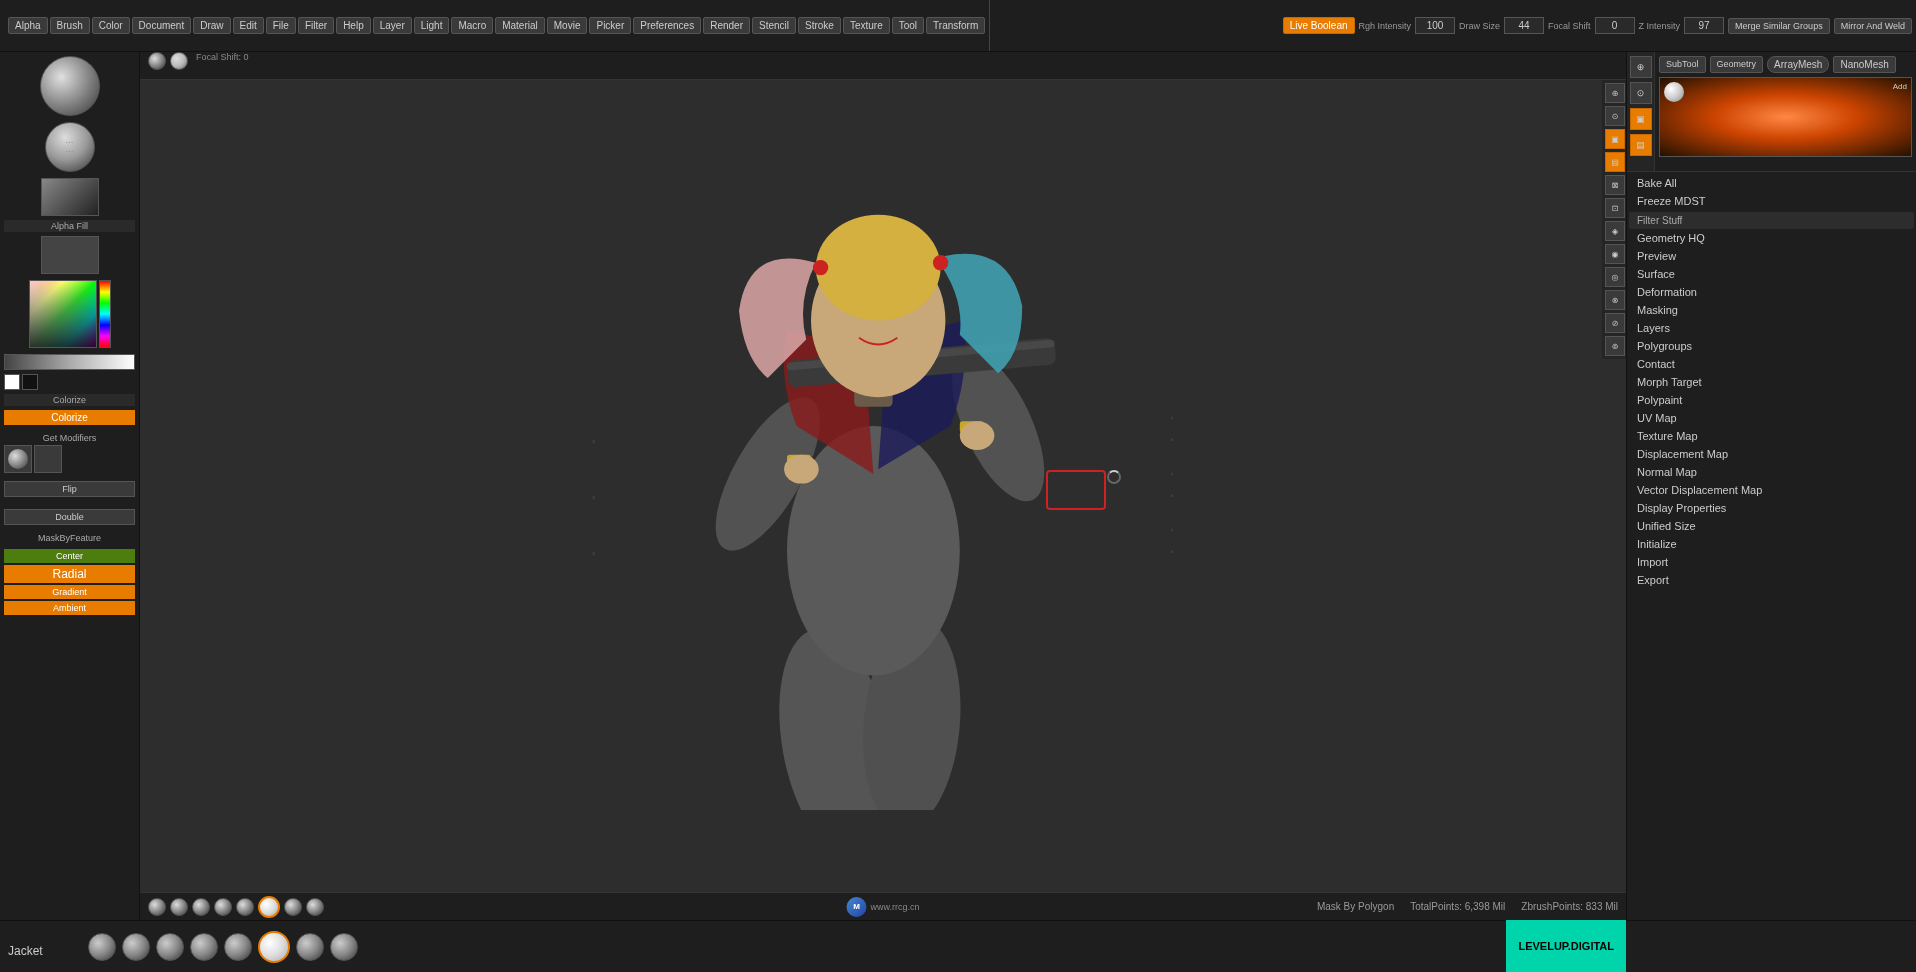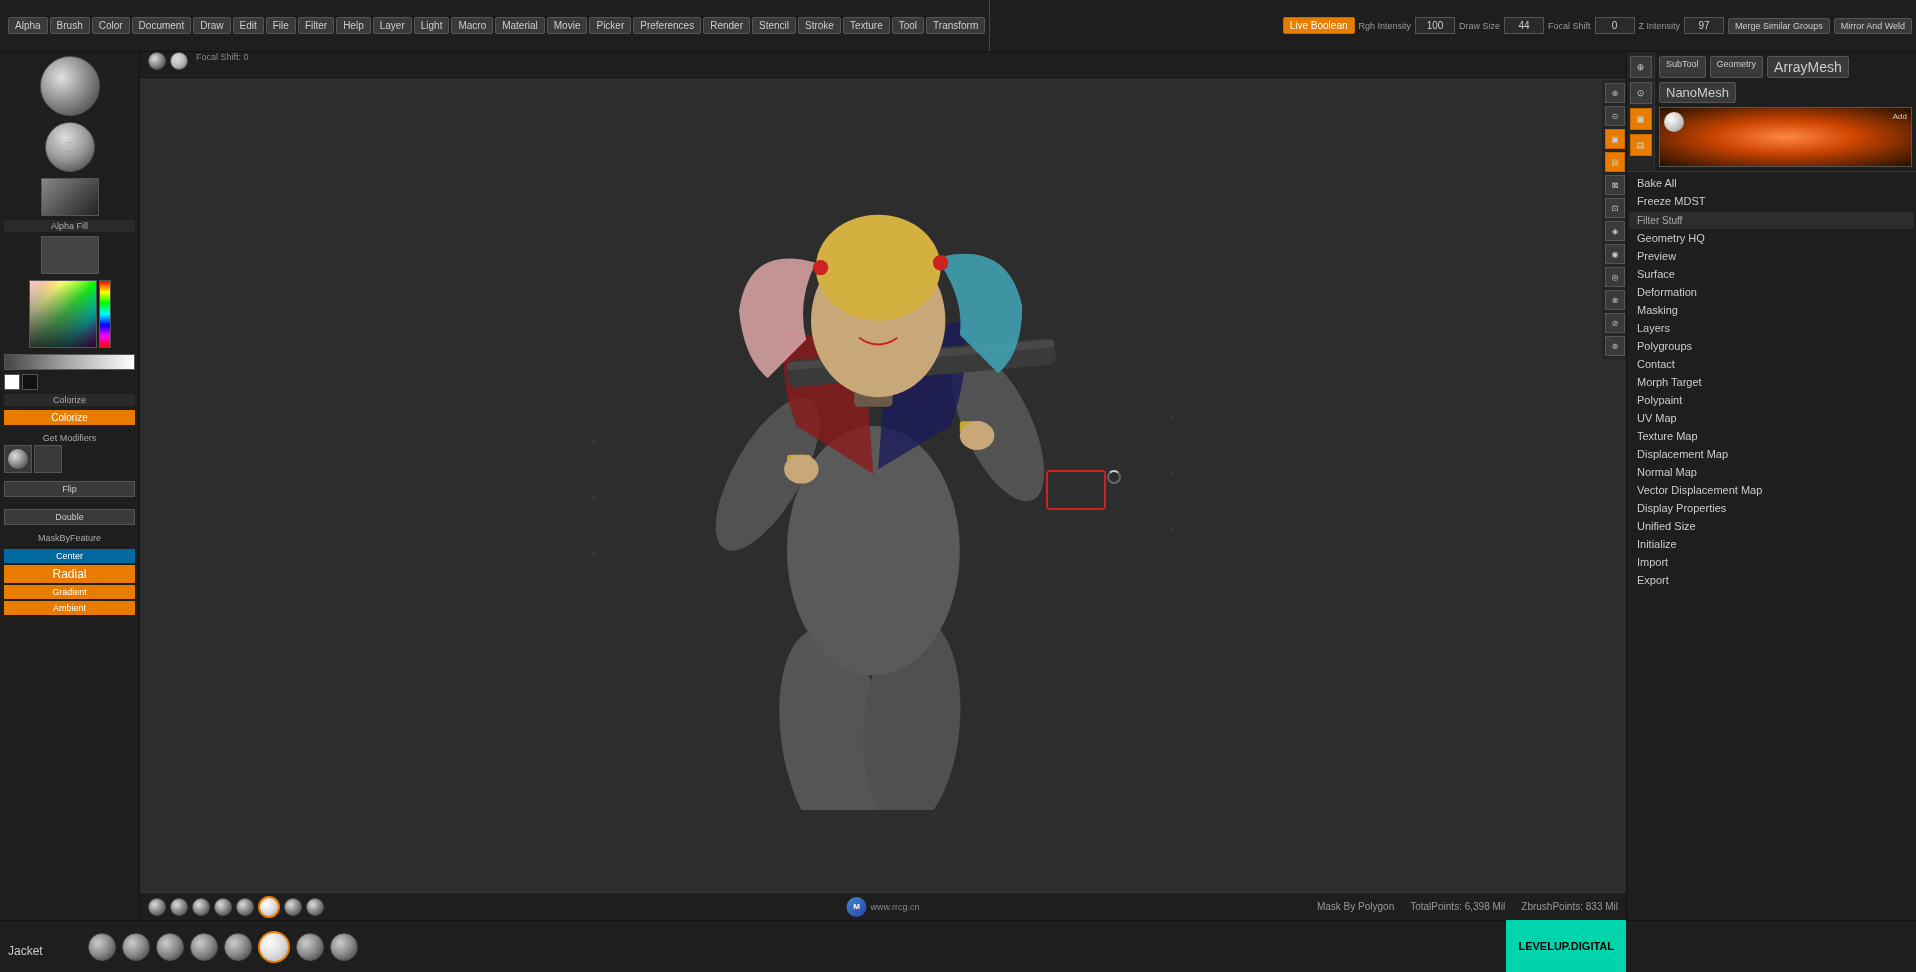--- a/index.html
+++ b/index.html
@@ -511,21 +511,21 @@
   </div>
 
   <div style="display:flex; flex-direction:column; gap:12px; margin-top:4px;">
     <div class="small-btn">Flip</div>
     <div class="small-btn">Double</div>
   </div>
 
   <div style="font-size:9px; color:#aaa; margin-top:4px; text-align:center;">MaskByFeature</div>
 
   <div style="display:flex; flex-direction:column; gap:2px; margin-top:2px;">
-    <div class="orange-btn" style="font-size:9px; background:#0369a1;">Center</div>
+    <div class="orange-btn" style="font-size:9px; background:#4d7c0f;">Center</div>
     <div class="orange-btn" style="font-size:12px; background:#e87c00;">Radial</div>
     <div class="orange-btn" style="font-size:9px; background:#e87c00;">Gradient</div>
     <div class="orange-btn" style="font-size:9px; background:#e87c00;">Ambient</div>
   </div>
 </div>
 
 <div class="canvas-toolbar-top">
   <div class="small-sphere-btn"></div>
   <div class="small-sphere-btn" style="background: radial-gradient(circle at 35% 35%, #ddd, #bbb, #666);"></div>
   <span style="font-size:9px; color:#888; margin-left:4px;">Focal Shift: 0</span>
@@ -641,22 +641,22 @@
       <div class="icon-btn">⊕</div>
       <div class="icon-btn">⊙</div>
       <div class="icon-btn orange">▣</div>
       <div class="icon-btn orange">▤</div>
     </div>
 
     <div class="right-preview">
       <div style="display:flex; gap:4px; font-size:9px; flex-wrap:wrap;">
         <span class="toolbar-btn" style="font-size:9px;">SubTool</span>
         <span class="toolbar-btn" style="font-size:9px;">Geometry</span>
-        <span class="toolbar-btn" style="font-size:14px;">ArrayMesh</span>
-        <span class="toolbar-btn" style="font-size:13px;">NanoMesh</span>
+        <span class="toolbar-btn" style="font-size:10px;border-radius:8px;">ArrayMesh</span>
+        <span class="toolbar-btn" style="font-size:10px;">NanoMesh</span>
       </div>
       <div class="preview-canvas">
         <div class="preview-canvas-inner"></div>
 
         <div style="position:absolute; top:4px; left:4px; width:20px; height:20px; border-radius:50%; background: radial-gradient(circle at 35% 35%, #fff, #ccc, #888);"></div>
 
         <div style="position:absolute; top:4px; right:4px; font-size:8px; color:#ccc;">Add</div>
       </div>
     </div>
   </div>

